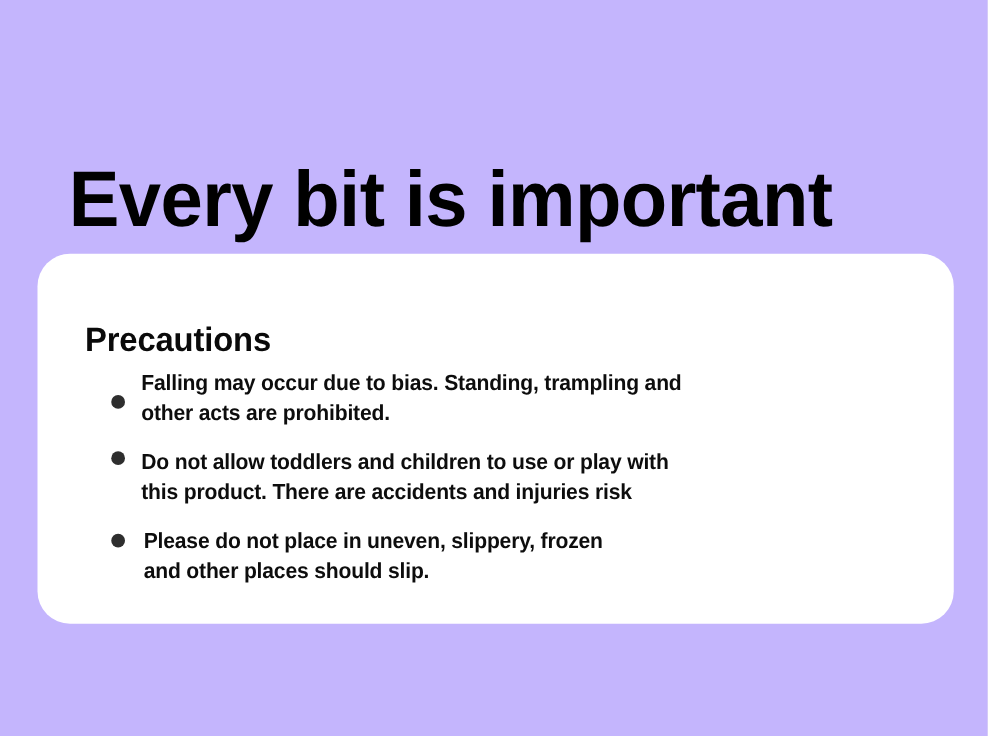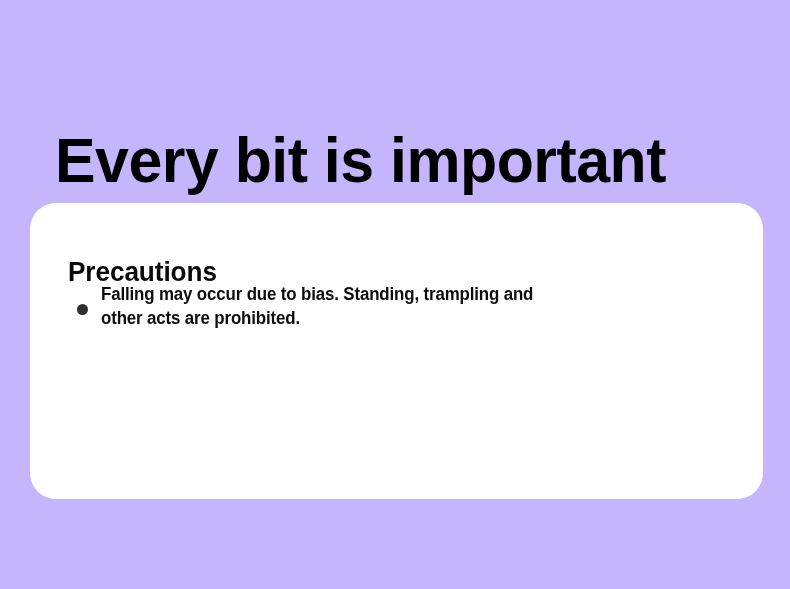--- a/index.html
+++ b/index.html
@@ -120,24 +120,38 @@
 <body>
 
 <div id="page">
 
   <h1 id="page-title">Every bit is important</h1>
 
   <section id="precautions-card">
 
     <h2 id="card-heading">Precautions</h2>
 
-    <ul id="precaution-list" style="list-style:none;margin:0;padding:0;">
+    <ul id="precaution-list" style="list-style:none;margin:12px;padding:0;">
         <li class="precaution-item item-0">
           <span class="bullet-dot" style="background: rgb(46, 46, 46);"></span>
           <div class="precaution-text">
             <span class="line">Falling may occur due to bias. Standing, trampling and</span>
             <span class="line">other acts are prohibited.</span>
+          </div>
+        </li>
+        <li class="precaution-item item-1">
+          <span class="bullet-dot" style="background: rgb(46, 46, 46);"></span>
+          <div class="precaution-text">
+            <span class="line">Do not allow toddlers and children to use or play with</span>
+            <span class="line">this product. There are accidents and injuries risk</span>
+          </div>
+        </li>
+        <li class="precaution-item item-2">
+          <span class="bullet-dot" style="background: rgb(46, 46, 46);"></span>
+          <div class="precaution-text">
+            <span class="line">Please do not place in uneven, slippery, frozen</span>
+            <span class="line">and other places should slip.</span>
           </div>
         </li>
       </ul>
 
   </section>
 </div>
 
 </body></html>

